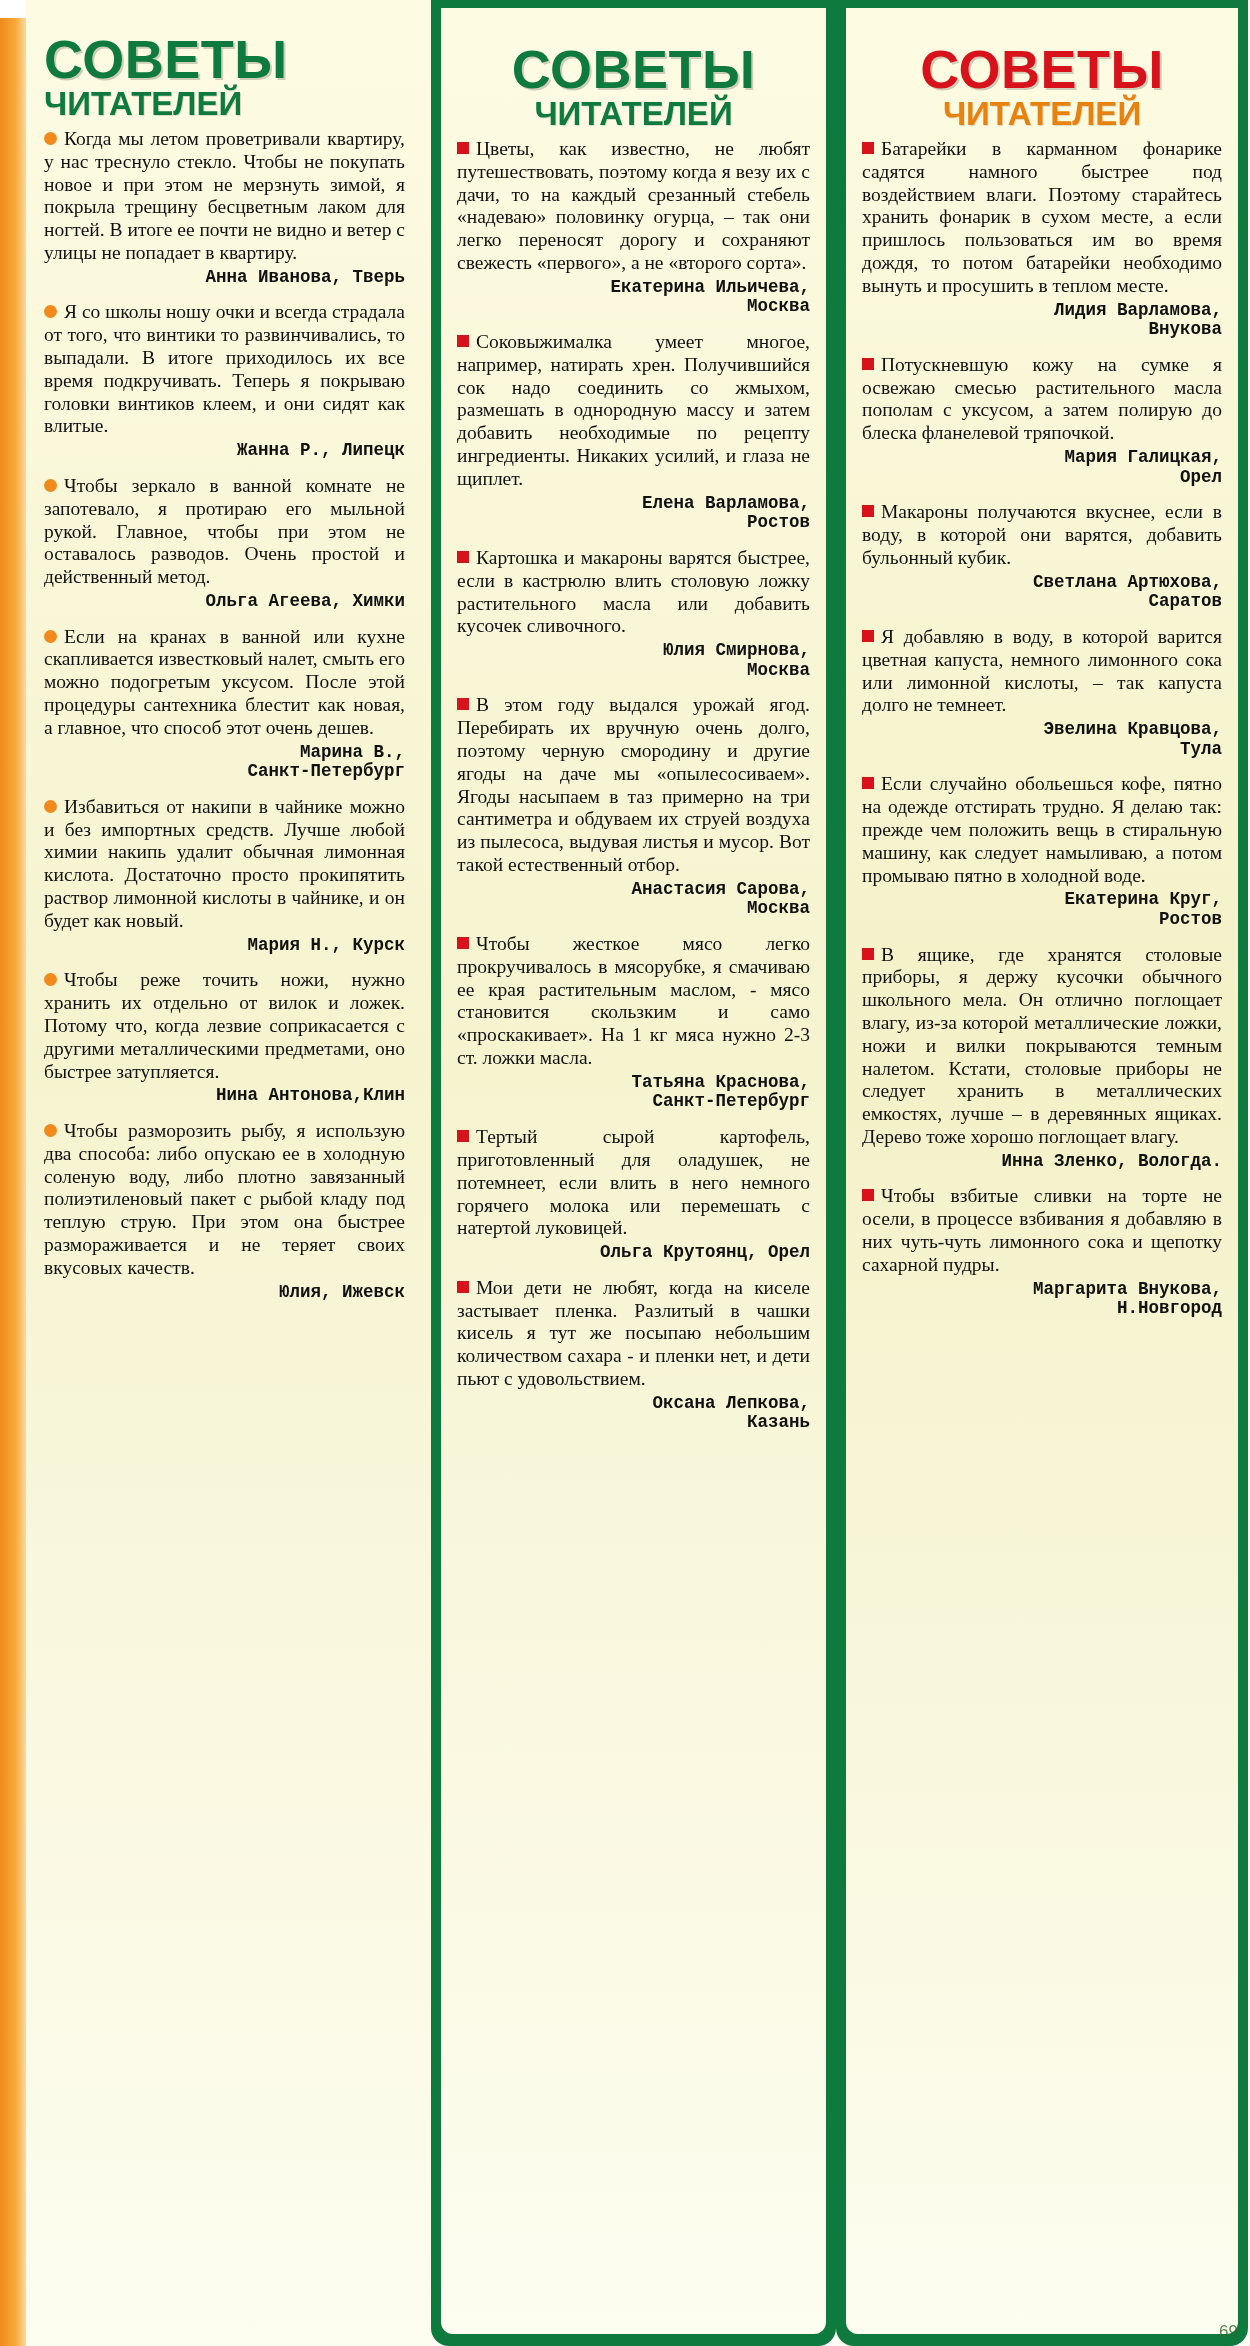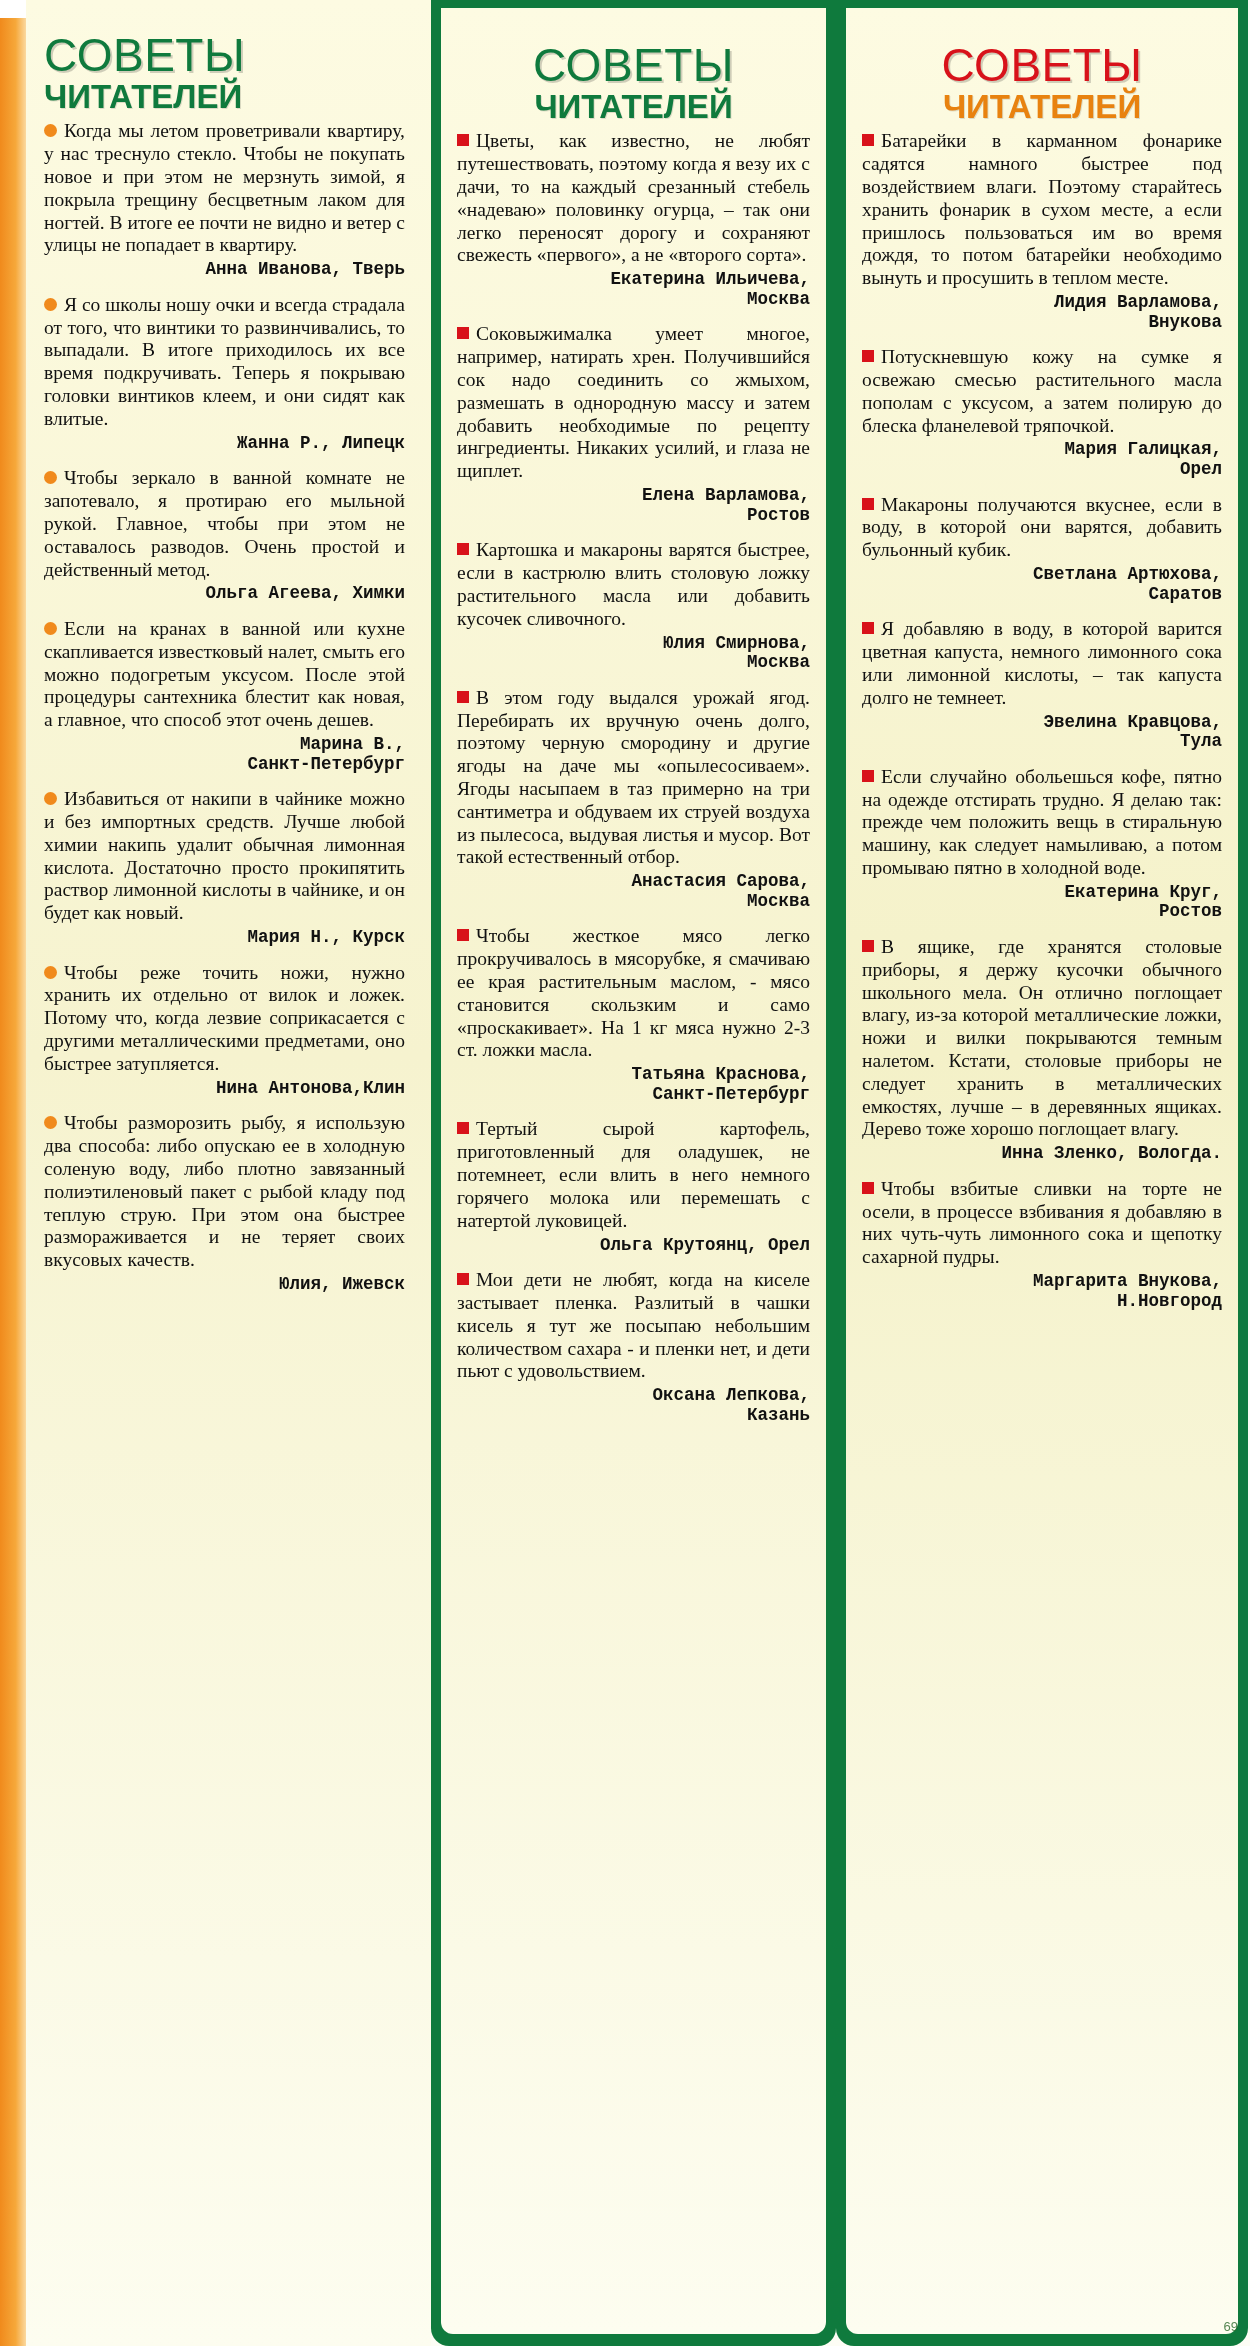--- a/index.html
+++ b/index.html
@@ -67,22 +67,22 @@
   }
   
   .head{
     text-align:left;
     padding-top:22px;
     padding-bottom:6px;
     font-family:"Liberation Sans", sans-serif;
   }
   .head.center{text-align:center;}
   .head-l1{
-    font-size:46px;
-    font-weight:normal;
+    font-size:54px;
+    font-weight:bold;
     letter-spacing:0.5px;
     line-height:0.95;
     color:#0f7a3d;
     text-shadow:2px 2px 0 rgba(0,0,0,0.18);
   }
   .head-l1.red{color:#d8121a;}
   .head-l2{
     font-size:33px;
     font-weight:bold;
     line-height:1.05;
@@ -124,23 +124,23 @@
     font-family:Liberation Mono, monospace;
     font-weight:bold;
     font-size:17.5px;
     color:#111;
     text-align:right;
     line-height:1.12;
   }
   .sign .l2{display:block;}
   .page-num{
     position:absolute;
-    right:10px;bottom:12px;
+    right:10px;bottom:4px;
     font-family:"Liberation Sans", sans-serif;
-    font-size:13px;
+    font-size:17px;
     color:#2d6a2d;
     opacity:.8;
   }
   .col1 .head{padding-top:34px;}
 </style>
 </head>
 <body>
 
 <div class="page">
 

